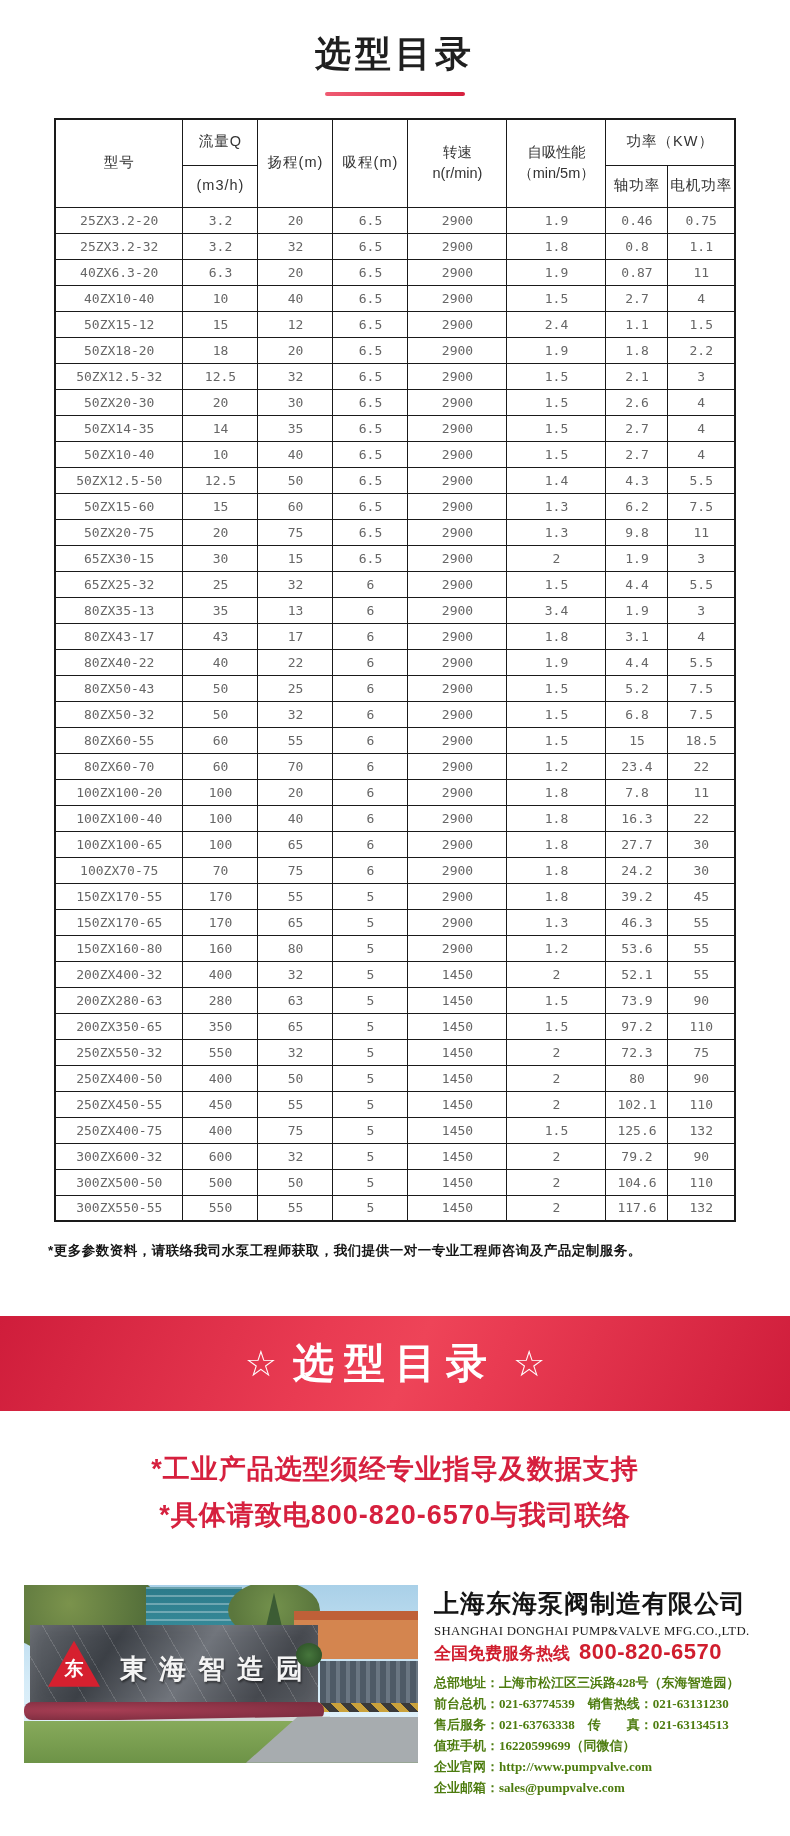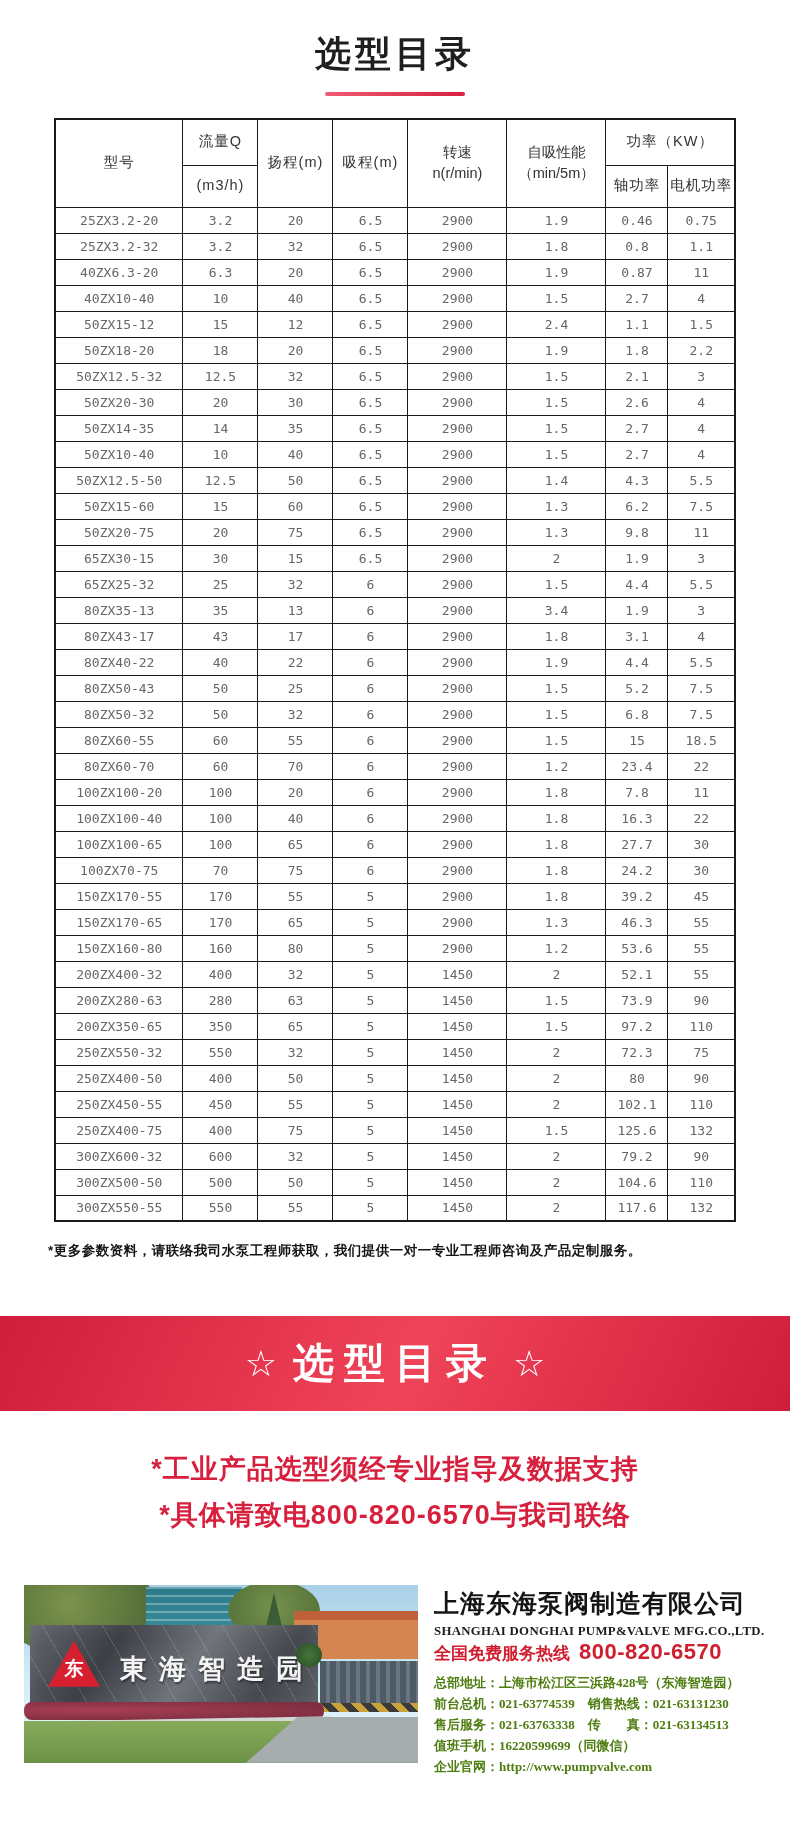--- a/index.html
+++ b/index.html
@@ -105,21 +105,21 @@
     background:linear-gradient(180deg,#87aa5b,#6d9347); }
   .palm-plant { position:absolute; right:96px; top:58px; width:26px; height:24px;
     background:radial-gradient(circle,#46763c,#2f5429 80%); border-radius:50%; }
   .driveway { position:absolute; right:0; bottom:0; width:172px; height:46px; background:#a7acaf;
     clip-path:polygon(30% 0, 100% 0, 100% 100%, 0 100%); }
 
   
   .info { flex:1 1 auto; padding-top:2px; }
   .company-name { font-size:25px; font-weight:900; color:#141414; letter-spacing:1px; white-space:nowrap; }
   .company-name-en { margin-top:4px; font-family:"Liberation Serif", serif; font-size:12.8px;
-    font-weight:700; color:#1c1c1c; letter-spacing:0.3px; white-space:nowrap; }
+    font-weight:400; color:#1c1c1c; letter-spacing:0.3px; white-space:nowrap; }
   .hotline { color:#d01e2e; font-weight:900; white-space:nowrap; }
   .hotline-label { font-size:17px; margin-right:9px; }
   .hotline-number { font-size:22px; letter-spacing:0.5px; }
   .details { margin-top:7px; font-family:"Liberation Serif", serif; font-size:13px;
     font-weight:700; color:#4d7c0f; line-height:1.62; }
   .detail-line { white-space:nowrap; }
 </style>
 </head>
 <body>
 
@@ -596,16 +596,17 @@
     <div class="company-name-en">SHANGHAI DONGHAI PUMP&amp;VALVE MFG.CO.,LTD.</div>
     <div class="hotline">
       <span class="hotline-label">全国免费服务热线</span><span class="hotline-number">800-820-6570</span>
     </div>
     <div class="details">
         <div class="detail-line">总部地址：上海市松江区三浜路428号（东海智造园）</div>
         <div class="detail-line">前台总机：021-63774539　销售热线：021-63131230</div>
         <div class="detail-line">售后服务：021-63763338　传　　真：021-63134513</div>
         <div class="detail-line">值班手机：16220599699（同微信）</div>
         <div class="detail-line">企业官网：http://www.pumpvalve.com</div>
+        <div class="detail-line">企业邮箱：sales@pumpvalve.com</div>
       </div>
   </div>
 
 </div>
 
 </body></html>

